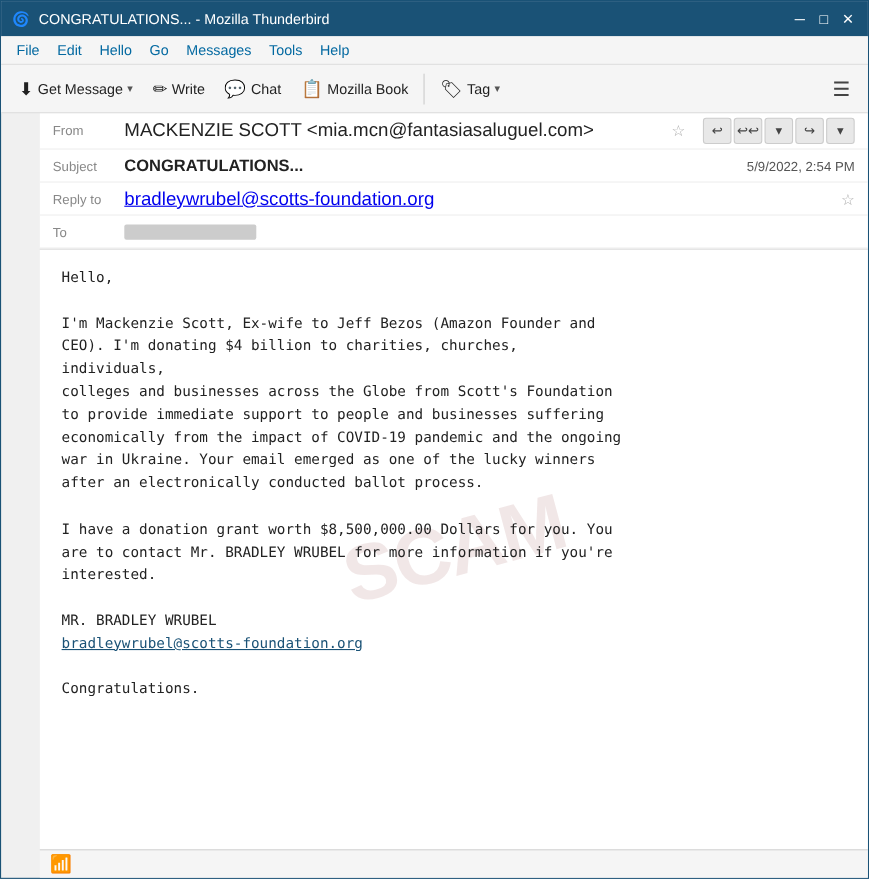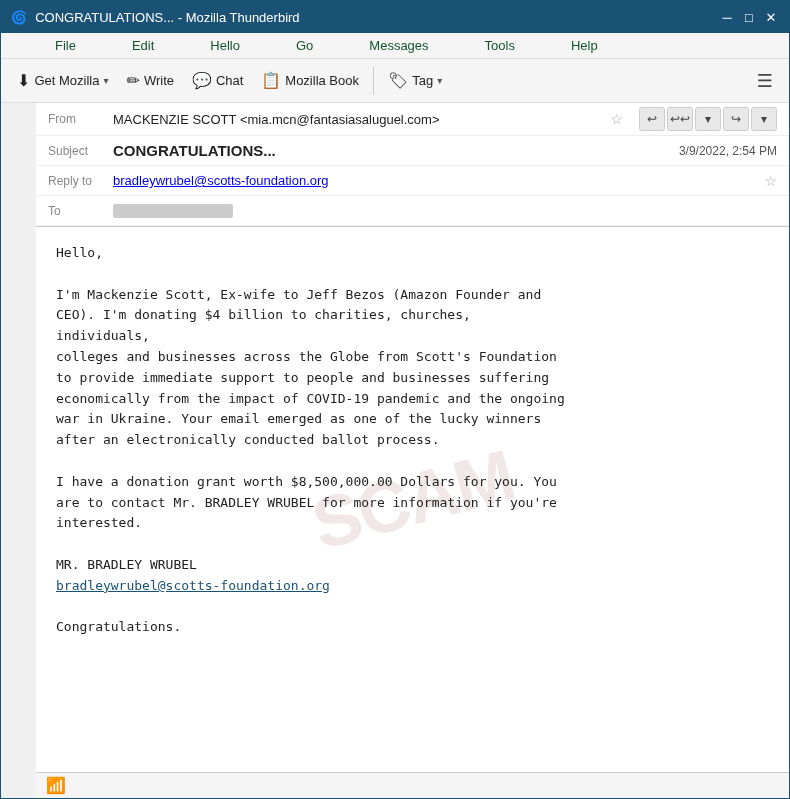--- a/index.html
+++ b/index.html
@@ -50,22 +50,21 @@
       align-items: center;
       padding: 2px 8px;
       gap: 4px;
       height: 26px;
       border-bottom: 1px solid #ddd;
     }
     .menu-item {
       padding: 2px 6px;
       cursor: pointer;
       font-size: 13px;
-      color: #14532d;
-      margin-left: 40px;
+      color: #0369a1;
     }
 
     
     .toolbar {
       background: #f5f5f5;
       display: flex;
       align-items: center;
       padding: 4px 8px;
       gap: 2px;
       height: 44px;
@@ -119,21 +118,21 @@
       border-bottom: 1px solid #eee;
       min-height: 30px;
     }
     .header-label {
       color: #888;
       font-size: 12px;
       width: 65px;
       flex-shrink: 0;
     }
     .header-value {
-      font-size: 13px;
+      font-size: 17px;
       color: #222;
       flex: 1;
     }
     .header-value.bold {
       font-weight: bold;
       font-size: 15px;
     }
     .star-icon { color: #aaa; font-size: 14px; cursor: pointer; }
     .email-nav-btns {
       display: flex;
@@ -253,21 +252,21 @@
     <span class="menu-item">Hello</span>
     <span class="menu-item">Go</span>
     <span class="menu-item">Messages</span>
     <span class="menu-item">Tools</span>
     <span class="menu-item">Help</span>
   </div>
 
   <div class="toolbar">
     <button class="toolbar-btn">
       <span class="icon">⬇</span>
-      <span>Get Mozilla</span>
+      <span>Get Message</span>
       <span class="dropdown-arrow">▾</span>
     </button>
     <button class="toolbar-btn">
       <span class="icon">✏</span>
       <span>Write</span>
     </button>
     <button class="toolbar-btn">
       <span class="icon">💬</span>
       <span>Chat</span>
     </button>
@@ -298,21 +297,21 @@
           <span class="nav-btn">↩↩</span>
           <span class="nav-btn">▾</span>
           <span class="nav-btn">↪</span>
           <span class="nav-btn">▾</span>
         </div>
       </div>
 
       <div class="header-row">
         <span class="header-label">Subject</span>
         <span class="header-value bold">CONGRATULATIONS...</span>
-        <span class="date-text">3/9/2022, 2:54 PM</span>
+        <span class="date-text">5/9/2022, 2:54 PM</span>
       </div>
 
       <div class="header-row">
         <span class="header-label">Reply to</span>
         <span class="header-value">
           <a href="#">bradleywrubel@scotts-foundation.org</a>
         </span>
         <span class="star-icon">☆</span>
       </div>
 

